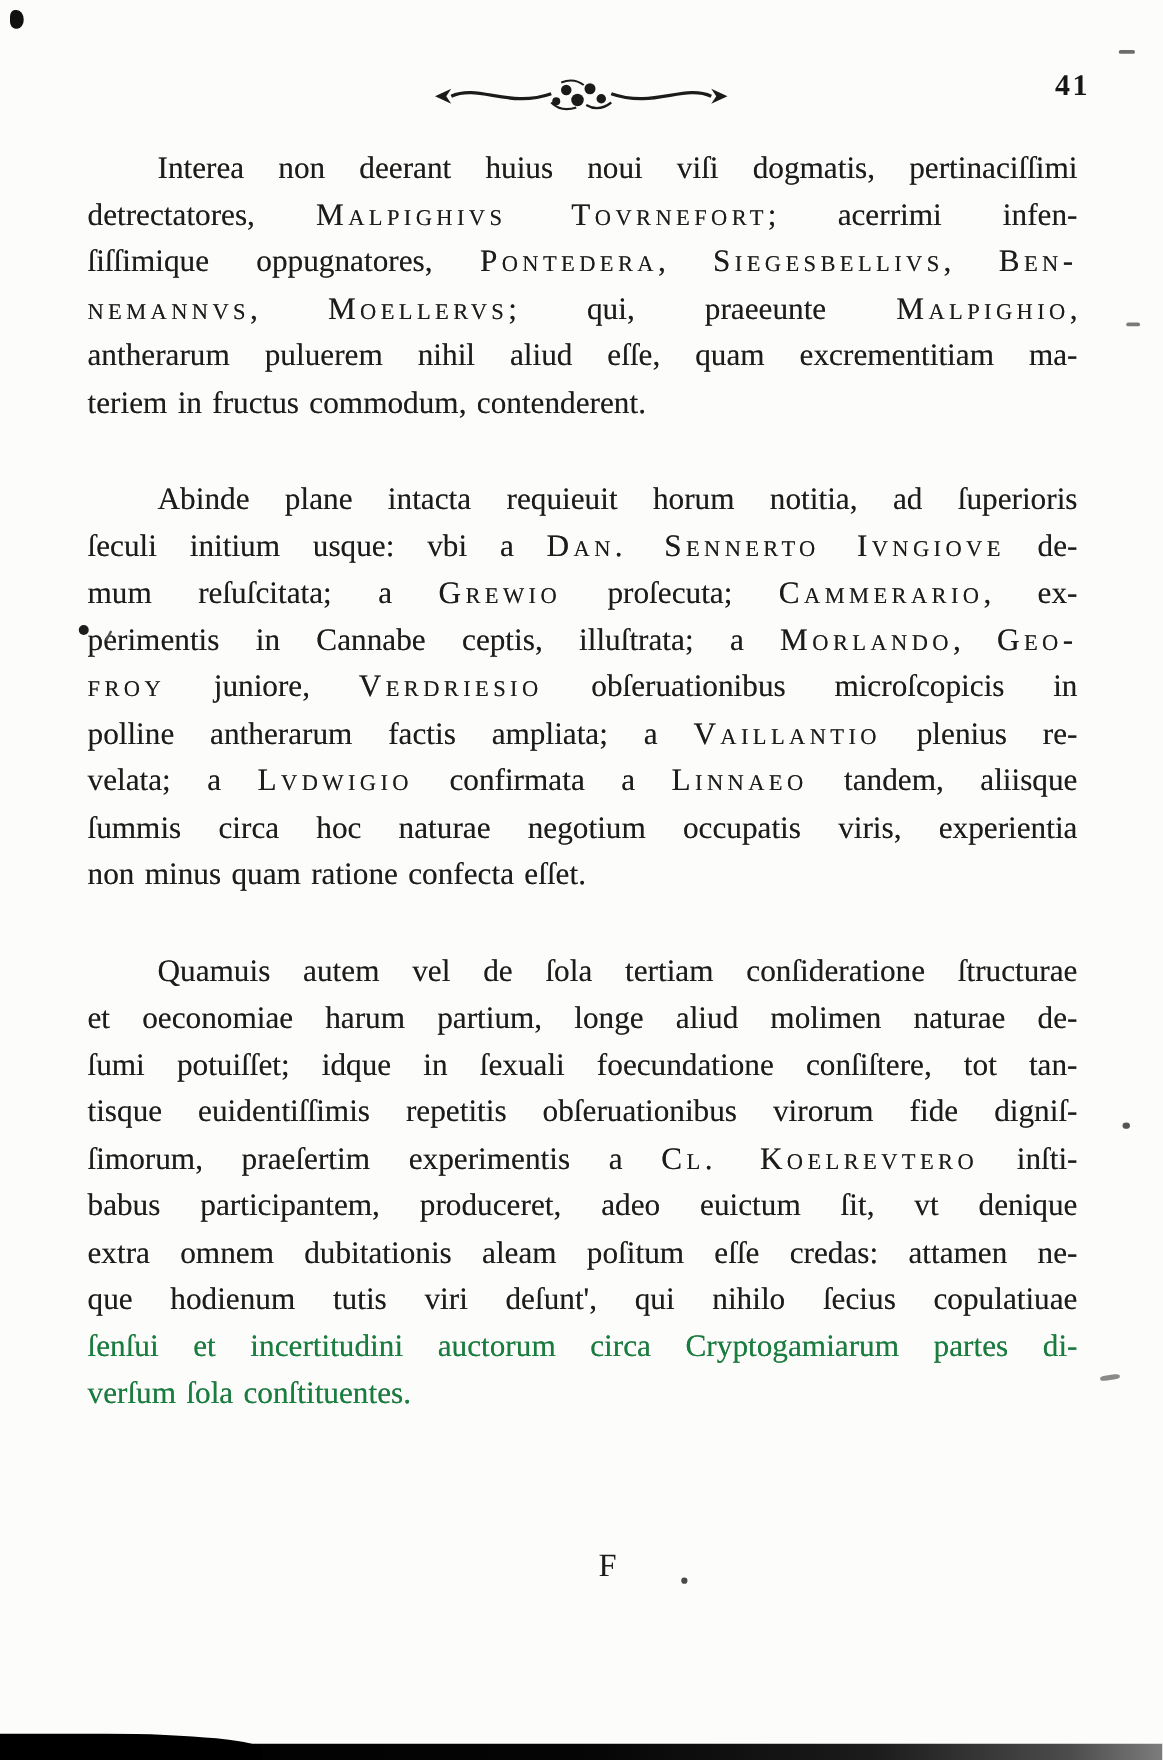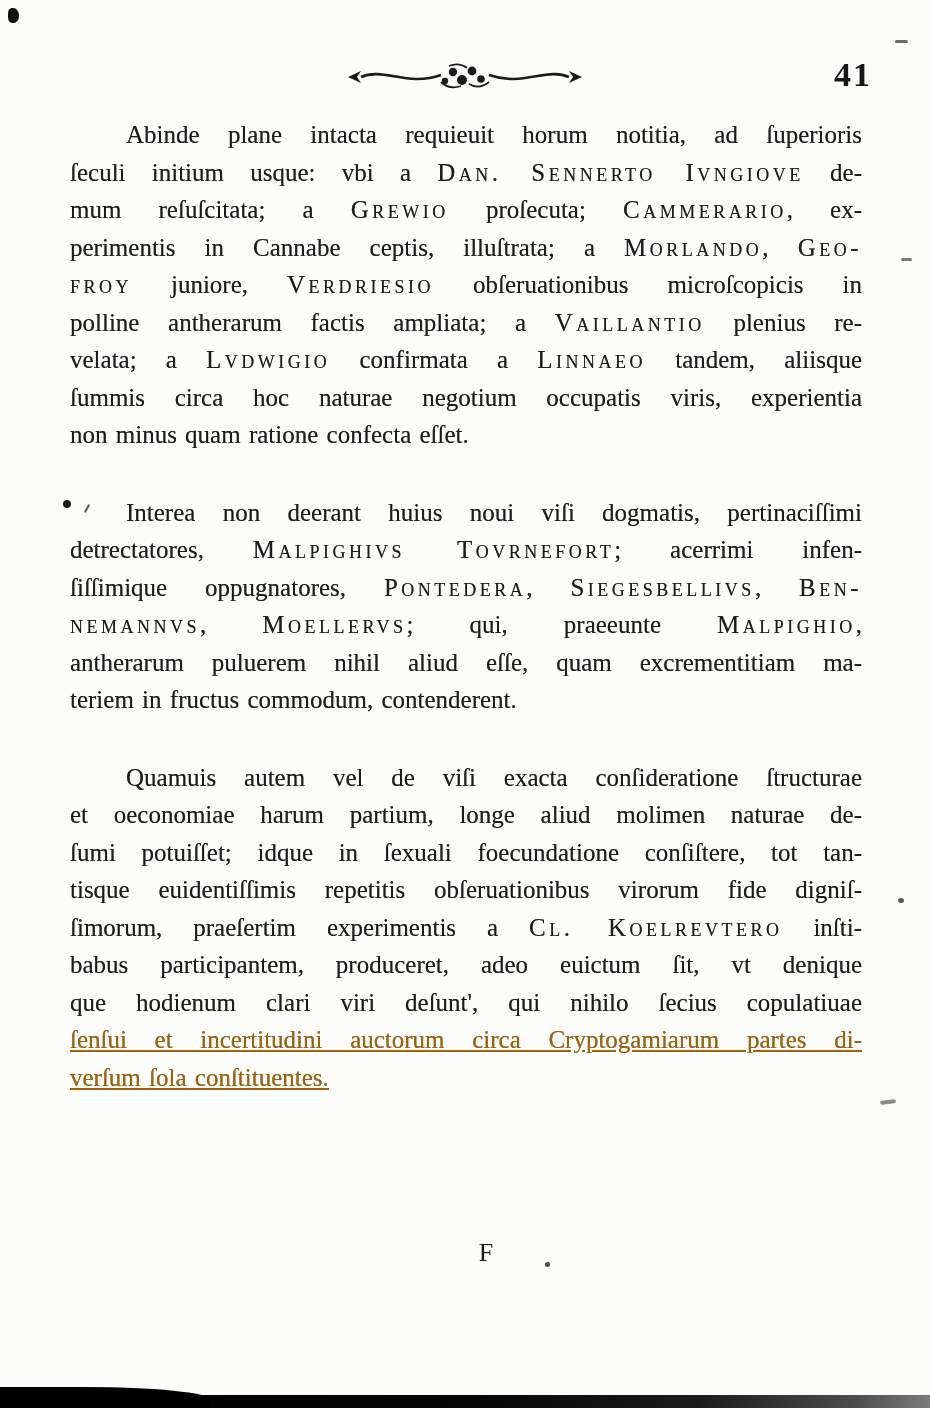--- a/index.html
+++ b/index.html
@@ -27,21 +27,21 @@
     left: 0;
     width: 100%;
     text-align: center;
   }
   .ornament svg { display: inline-block; }
 
   .page-number {
     position: absolute;
     top: 56px;
     right: 58px;
-    font-size: 34px;
+    font-size: 24px;
     font-weight: bold;
     letter-spacing: 2px;
     color: #161616;
   }
 
   .text-block {
     position: absolute;
     left: 70px;
     top: 116px;
     width: 792px;
@@ -62,23 +62,22 @@
   }
   .paragraph .line:first-child { text-indent: 56px; }
   .paragraph .line:last-child { text-align-last: left; }
 
   .sc {
     font-variant: small-caps;
     letter-spacing: 0.14em;
   }
 
   .line.faded {
-    color: #a16207;
+    color: #15803d;
     filter: blur(0.6px);
-    text-decoration: underline;
   }
 
   .signature {
     position: absolute;
     top: 1238px;
     left: 70px;
     width: 792px;
     text-align: center;
     font-size: 26px;
     padding-left: 40px;
@@ -155,46 +154,47 @@
         <path d="M124 24 q10 6 20 -2" fill="none" stroke-width="1.8"></path>
         <path d="M104 6 q10 -4 18 2" fill="none" stroke-width="1.6"></path>
       </g>
     </svg>
   </div>
 
   <div class="page-number">41</div>
 
   <div class="text-block">
       <div class="paragraph">
+        <div class="line"><span class="seg">Interea non deerant huius noui viſi dogmatis, pertinaciſſimi</span></div>
+        <div class="line"><span class="seg">detrectatores, </span><span class="sc">Malpighivs Tovrnefort</span><span class="seg">; acerrimi infen-</span></div>
+        <div class="line"><span class="seg">ſiſſimique oppugnatores, </span><span class="sc">Pontedera</span><span class="seg">, </span><span class="sc">Siegesbellivs</span><span class="seg">, </span><span class="sc">Ben-</span></div>
+        <div class="line"><span class="sc">nemannvs</span><span class="seg">, </span><span class="sc">Moellervs</span><span class="seg">; qui, praeeunte </span><span class="sc">Malpighio</span><span class="seg">,</span></div>
+        <div class="line"><span class="seg">antherarum puluerem nihil aliud eſſe, quam excrementitiam ma-</span></div>
+        <div class="line"><span class="seg">teriem in fructus commodum, contenderent.</span></div>
+      </div>
+      <div class="paragraph">
         <div class="line"><span class="seg">Abinde plane intacta requieuit horum notitia, ad ſuperioris</span></div>
         <div class="line"><span class="seg">ſeculi initium usque: vbi a </span><span class="sc">Dan. Sennerto Ivngiove</span><span class="seg"> de-</span></div>
         <div class="line"><span class="seg">mum reſuſcitata; a </span><span class="sc">Grewio</span><span class="seg"> proſecuta; </span><span class="sc">Cammerario</span><span class="seg">, ex-</span></div>
         <div class="line"><span class="seg">perimentis in Cannabe ceptis, illuſtrata; a </span><span class="sc">Morlando</span><span class="seg">, </span><span class="sc">Geo-</span></div>
         <div class="line"><span class="sc">froy</span><span class="seg"> juniore, </span><span class="sc">Verdriesio</span><span class="seg"> obſeruationibus microſcopicis in</span></div>
         <div class="line"><span class="seg">polline antherarum factis ampliata; a </span><span class="sc">Vaillantio</span><span class="seg"> plenius re-</span></div>
         <div class="line"><span class="seg">velata; a </span><span class="sc">Lvdwigio</span><span class="seg"> confirmata a </span><span class="sc">Linnaeo</span><span class="seg"> tandem, aliisque</span></div>
         <div class="line"><span class="seg">ſummis circa hoc naturae negotium occupatis viris, experientia</span></div>
         <div class="line"><span class="seg">non minus quam ratione confecta eſſet.</span></div>
       </div>
       <div class="paragraph">
-        <div class="line"><span class="seg">Interea non deerant huius noui viſi dogmatis, pertinaciſſimi</span></div>
-        <div class="line"><span class="seg">detrectatores, </span><span class="sc">Malpighivs Tovrnefort</span><span class="seg">; acerrimi infen-</span></div>
-        <div class="line"><span class="seg">ſiſſimique oppugnatores, </span><span class="sc">Pontedera</span><span class="seg">, </span><span class="sc">Siegesbellivs</span><span class="seg">, </span><span class="sc">Ben-</span></div>
-        <div class="line"><span class="sc">nemannvs</span><span class="seg">, </span><span class="sc">Moellervs</span><span class="seg">; qui, praeeunte </span><span class="sc">Malpighio</span><span class="seg">,</span></div>
-        <div class="line"><span class="seg">antherarum puluerem nihil aliud eſſe, quam excrementitiam ma-</span></div>
-        <div class="line"><span class="seg">teriem in fructus commodum, contenderent.</span></div>
-      </div>
-      <div class="paragraph">
-        <div class="line"><span class="seg">Quamuis autem vel de viſi exacta conſideratione ſtructurae</span></div>
+        <div class="line"><span class="seg">Quamuis autem vel de ſola tertiam conſideratione ſtructurae</span></div>
         <div class="line"><span class="seg">et oeconomiae harum partium, longe aliud molimen naturae de-</span></div>
         <div class="line"><span class="seg">ſumi potuiſſet; idque in ſexuali foecundatione conſiſtere, tot tan-</span></div>
         <div class="line"><span class="seg">tisque euidentiſſimis repetitis obſeruationibus virorum fide digniſ-</span></div>
         <div class="line"><span class="seg">ſimorum, praeſertim experimentis a </span><span class="sc">Cl. Koelrevtero</span><span class="seg"> inſti-</span></div>
         <div class="line"><span class="seg">babus participantem, produceret, adeo euictum ſit, vt denique</span></div>
-        <div class="line"><span class="seg">que hodienum clari viri deſunt', qui nihilo ſecius copulatiuae</span></div>
+        <div class="line"><span class="seg">extra omnem dubitationis aleam poſitum eſſe credas: attamen ne-</span></div>
+        <div class="line"><span class="seg">que hodienum tutis viri deſunt', qui nihilo ſecius copulatiuae</span></div>
         <div class="line faded"><span class="seg">ſenſui et incertitudini auctorum circa Cryptogamiarum partes di-</span></div>
         <div class="line faded"><span class="seg">verſum ſola conſtituentes.</span></div>
       </div>
     </div>
 
   <div class="signature">F</div>
 
   <div class="artifact corner-blot"></div>
   <div class="artifact margin-dot-left"></div>
   <div class="artifact margin-tick-left"></div>

